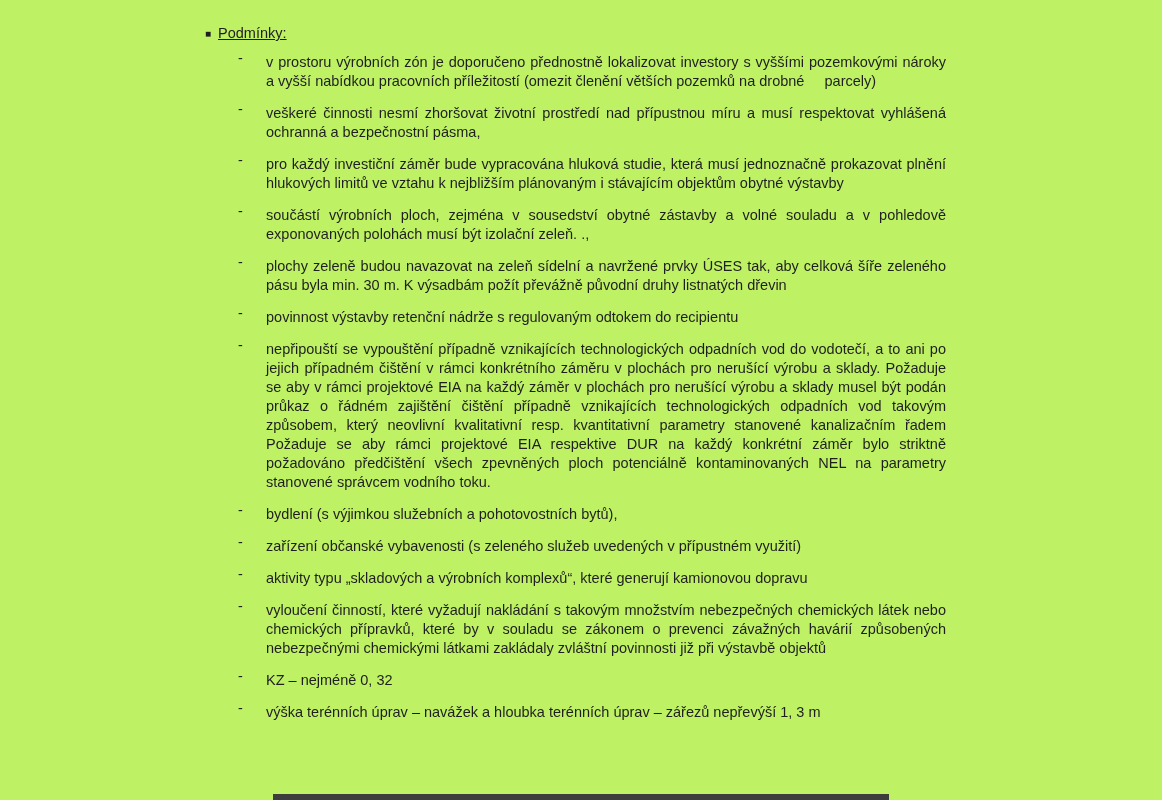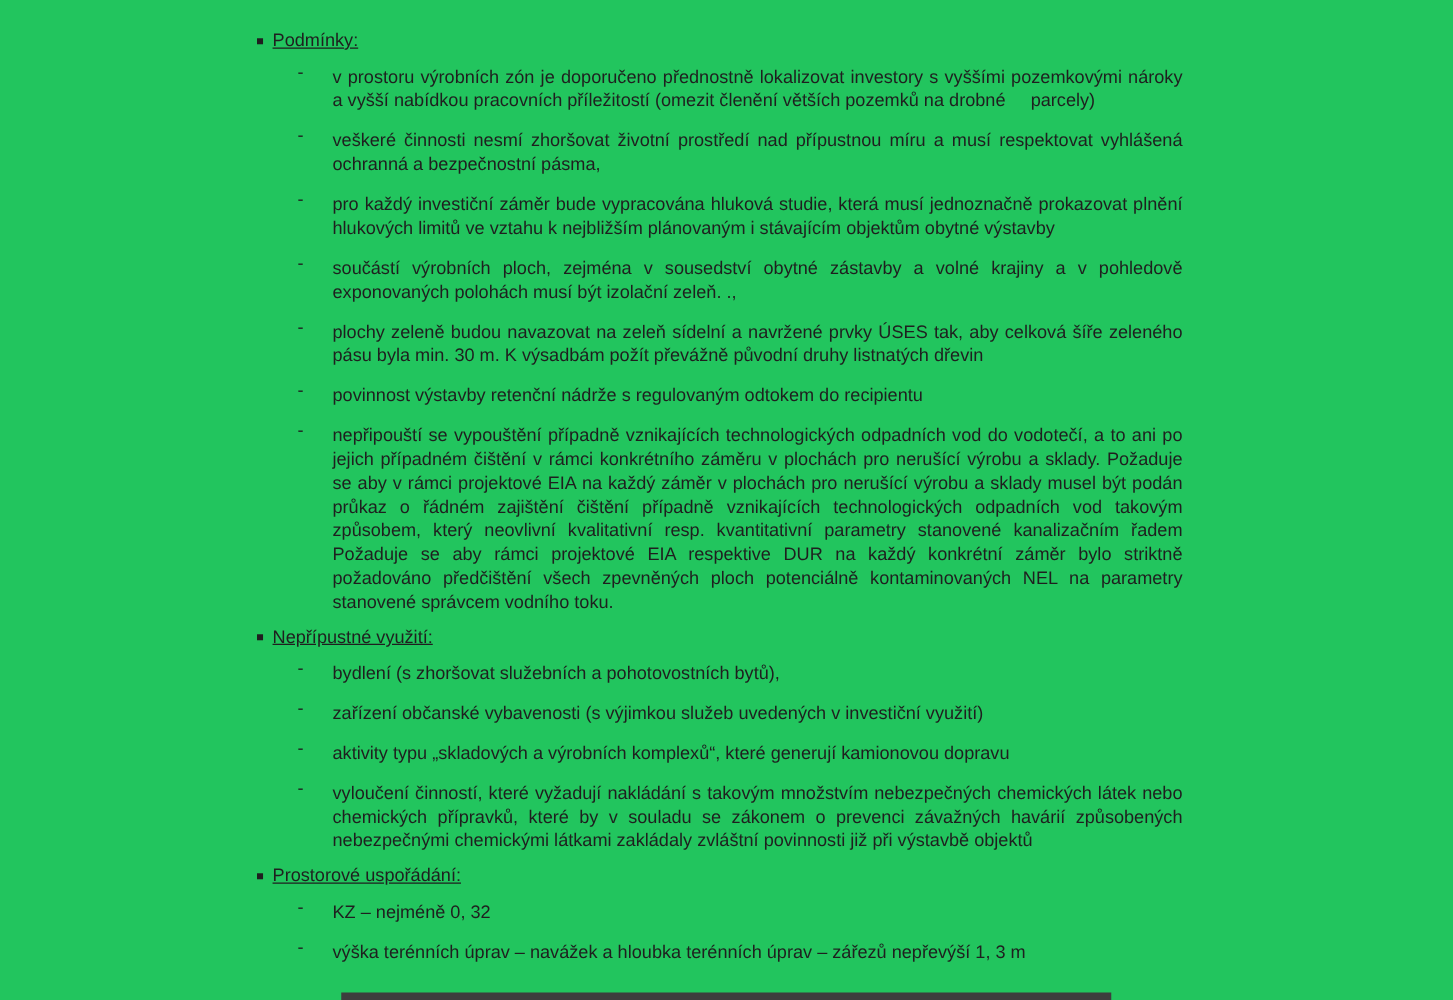--- a/index.html
+++ b/index.html
@@ -1,20 +1,20 @@
 <!DOCTYPE html>
 <html><head>
 <meta charset="utf-8">
 <style>
   html, body { margin: 0; padding: 0; }
   .page {
     position: relative;
     width: 1162px;
     height: 800px;
-    background: #22c55e;
+    background: #bef264;
     overflow: hidden;
     font-family: "Liberation Sans", "DejaVu Sans", sans-serif;
     color: #1f1f1f;
     font-size: 14.5px;
     line-height: 19px;
   }
   .content {
     position: absolute;
     left: 205px;
     top: 24px;
@@ -75,62 +75,56 @@
       <div class="bullet">
         <span class="dash">-</span>
         <p class="btext">veškeré činnosti nesmí zhoršovat životní prostředí nad přípustnou míru a musí respektovat vyhlášená ochranná a bezpečnostní pásma,</p>
       </div>
       <div class="bullet">
         <span class="dash">-</span>
         <p class="btext">pro každý investiční záměr bude vypracována hluková studie, která musí jednoznačně prokazovat plnění hlukových limitů ve vztahu k nejbližším plánovaným i stávajícím objektům obytné výstavby</p>
       </div>
       <div class="bullet">
         <span class="dash">-</span>
-        <p class="btext">součástí výrobních ploch, zejména v sousedství obytné zástavby a volné krajiny a v pohledově exponovaných polohách musí být izolační zeleň. .,</p>
+        <p class="btext">součástí výrobních ploch, zejména v sousedství obytné zástavby a volné souladu a v pohledově exponovaných polohách musí být izolační zeleň. .,</p>
       </div>
       <div class="bullet">
         <span class="dash">-</span>
         <p class="btext">plochy zeleně budou navazovat na zeleň sídelní a navržené prvky ÚSES tak, aby celková šíře zeleného pásu byla min. 30 m. K výsadbám požít převážně původní druhy listnatých dřevin</p>
       </div>
       <div class="bullet">
         <span class="dash">-</span>
         <p class="btext">povinnost výstavby retenční nádrže s regulovaným odtokem do recipientu</p>
       </div>
       <div class="bullet">
         <span class="dash">-</span>
         <p class="btext">nepřipouští se vypouštění případně vznikajících technologických odpadních vod do vodotečí, a to ani po jejich případném čištění v rámci konkrétního záměru v plochách pro nerušící výrobu a sklady. Požaduje se aby v rámci projektové EIA na každý záměr v plochách pro nerušící výrobu a sklady musel být podán průkaz o řádném zajištění čištění případně vznikajících technologických odpadních vod takovým způsobem, který neovlivní kvalitativní resp. kvantitativní parametry stanovené kanalizačním řadem Požaduje se aby rámci projektové EIA respektive DUR na každý konkrétní záměr bylo striktně požadováno předčištění všech zpevněných ploch potenciálně kontaminovaných NEL na parametry stanovené správcem vodního toku.</p>
       </div>
     </div>
 
     <div>
-      <div class="section-header">
-        <span class="sq">■</span><span class="section-title">Nepřípustné využití:</span>
+      <div class="bullet">
+        <span class="dash">-</span>
+        <p class="btext">bydlení (s výjimkou služebních a pohotovostních bytů),</p>
       </div>
       <div class="bullet">
         <span class="dash">-</span>
-        <p class="btext">bydlení (s zhoršovat služebních a pohotovostních bytů),</p>
-      </div>
-      <div class="bullet">
-        <span class="dash">-</span>
-        <p class="btext">zařízení občanské vybavenosti (s výjimkou služeb uvedených v investiční využití)</p>
+        <p class="btext">zařízení občanské vybavenosti (s zeleného služeb uvedených v přípustném využití)</p>
       </div>
       <div class="bullet">
         <span class="dash">-</span>
         <p class="btext">aktivity typu „skladových a výrobních komplexů“, které generují kamionovou dopravu</p>
       </div>
       <div class="bullet">
         <span class="dash">-</span>
         <p class="btext">vyloučení činností, které vyžadují nakládání s takovým množstvím nebezpečných chemických látek nebo chemických přípravků, které by v souladu se zákonem o prevenci závažných havárií způsobených nebezpečnými chemickými látkami zakládaly zvláštní povinnosti již při výstavbě objektů</p>
       </div>
     </div>
 
     <div>
-      <div class="section-header">
-        <span class="sq">■</span><span class="section-title">Prostorové uspořádání:</span>
-      </div>
       <div class="bullet">
         <span class="dash">-</span>
         <p class="btext">KZ – nejméně 0, 32</p>
       </div>
       <div class="bullet">
         <span class="dash">-</span>
         <p class="btext">výška terénních úprav – navážek a hloubka terénních úprav – zářezů nepřevýší 1, 3 m</p>
       </div>
     </div>
 

